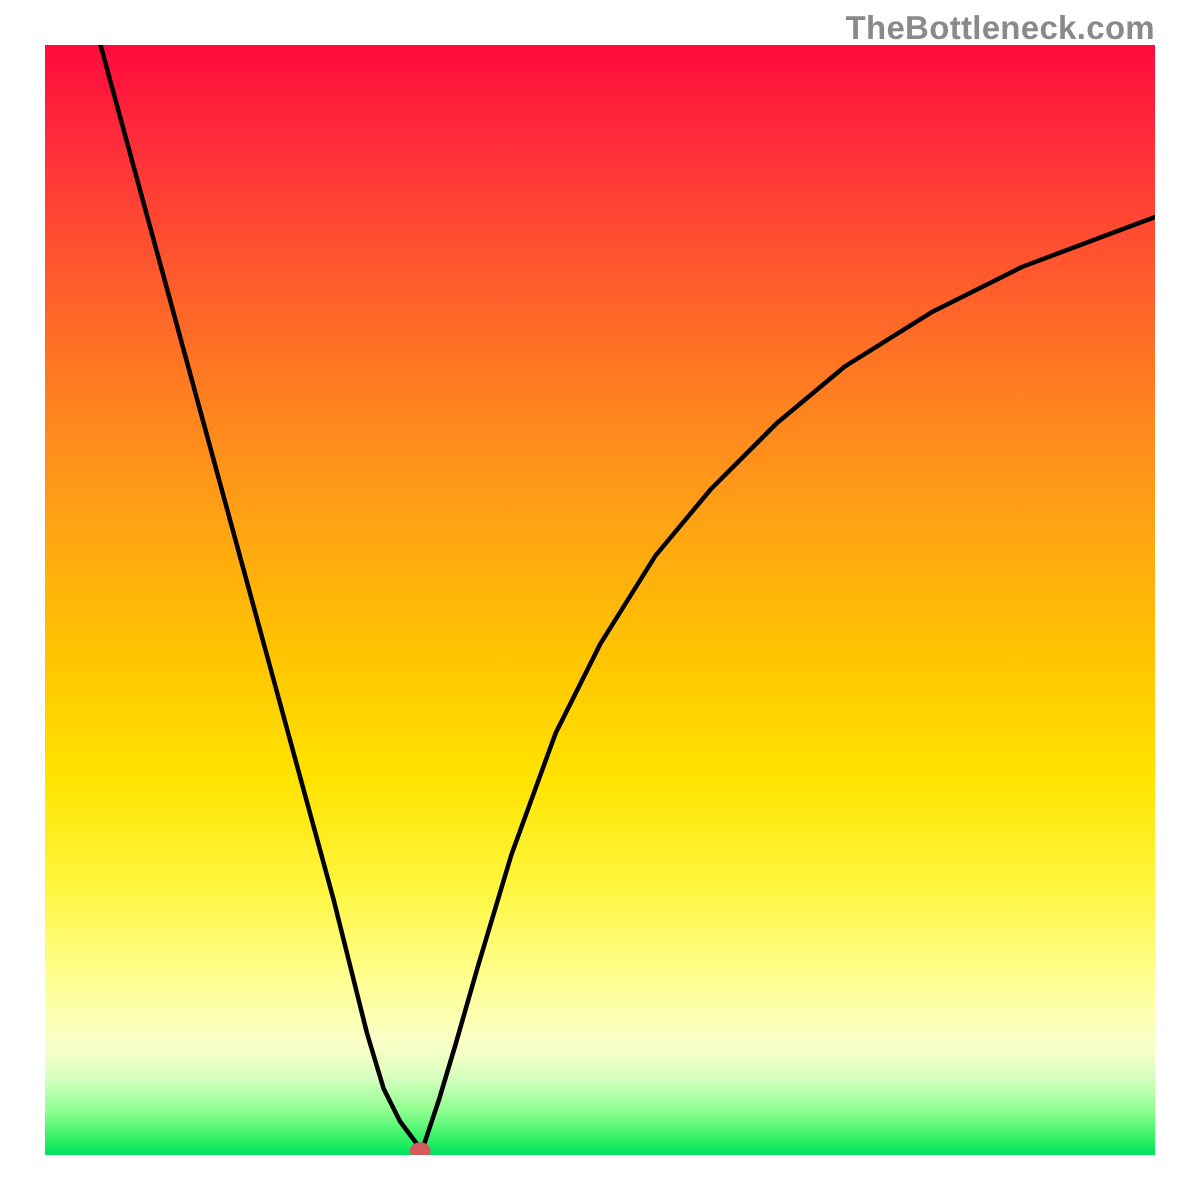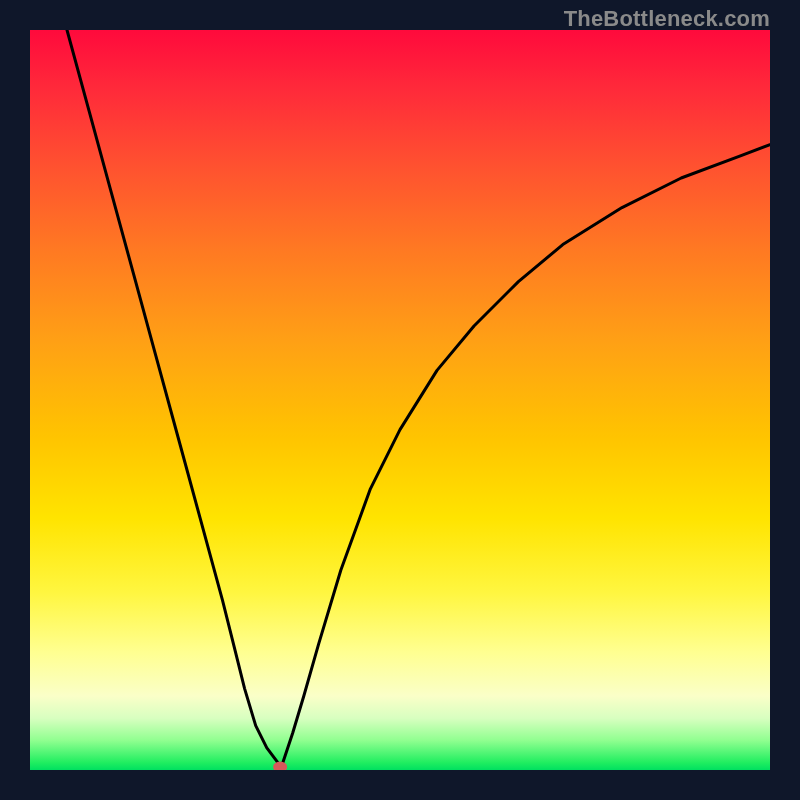--- a/index.html
+++ b/index.html
@@ -1,20 +1,20 @@
 <!DOCTYPE html>
 <html><head>
 <meta charset="utf-8">
 <style>
   * { margin: 0; padding: 0; box-sizing: border-box; }
   html, body { width: 800px; height: 800px; overflow: hidden; background: #000; }
   .frame {
     width: 800px;
     height: 800px;
-    background: #0f172a;
+    background: #ffffff;
     position: relative;
   }
   .plot-area {
     position: absolute;
     left: 30px;
     top: 30px;
     width: 740px;
     height: 740px;
     background: linear-gradient(to bottom,
       #ff0a3c 0%,

